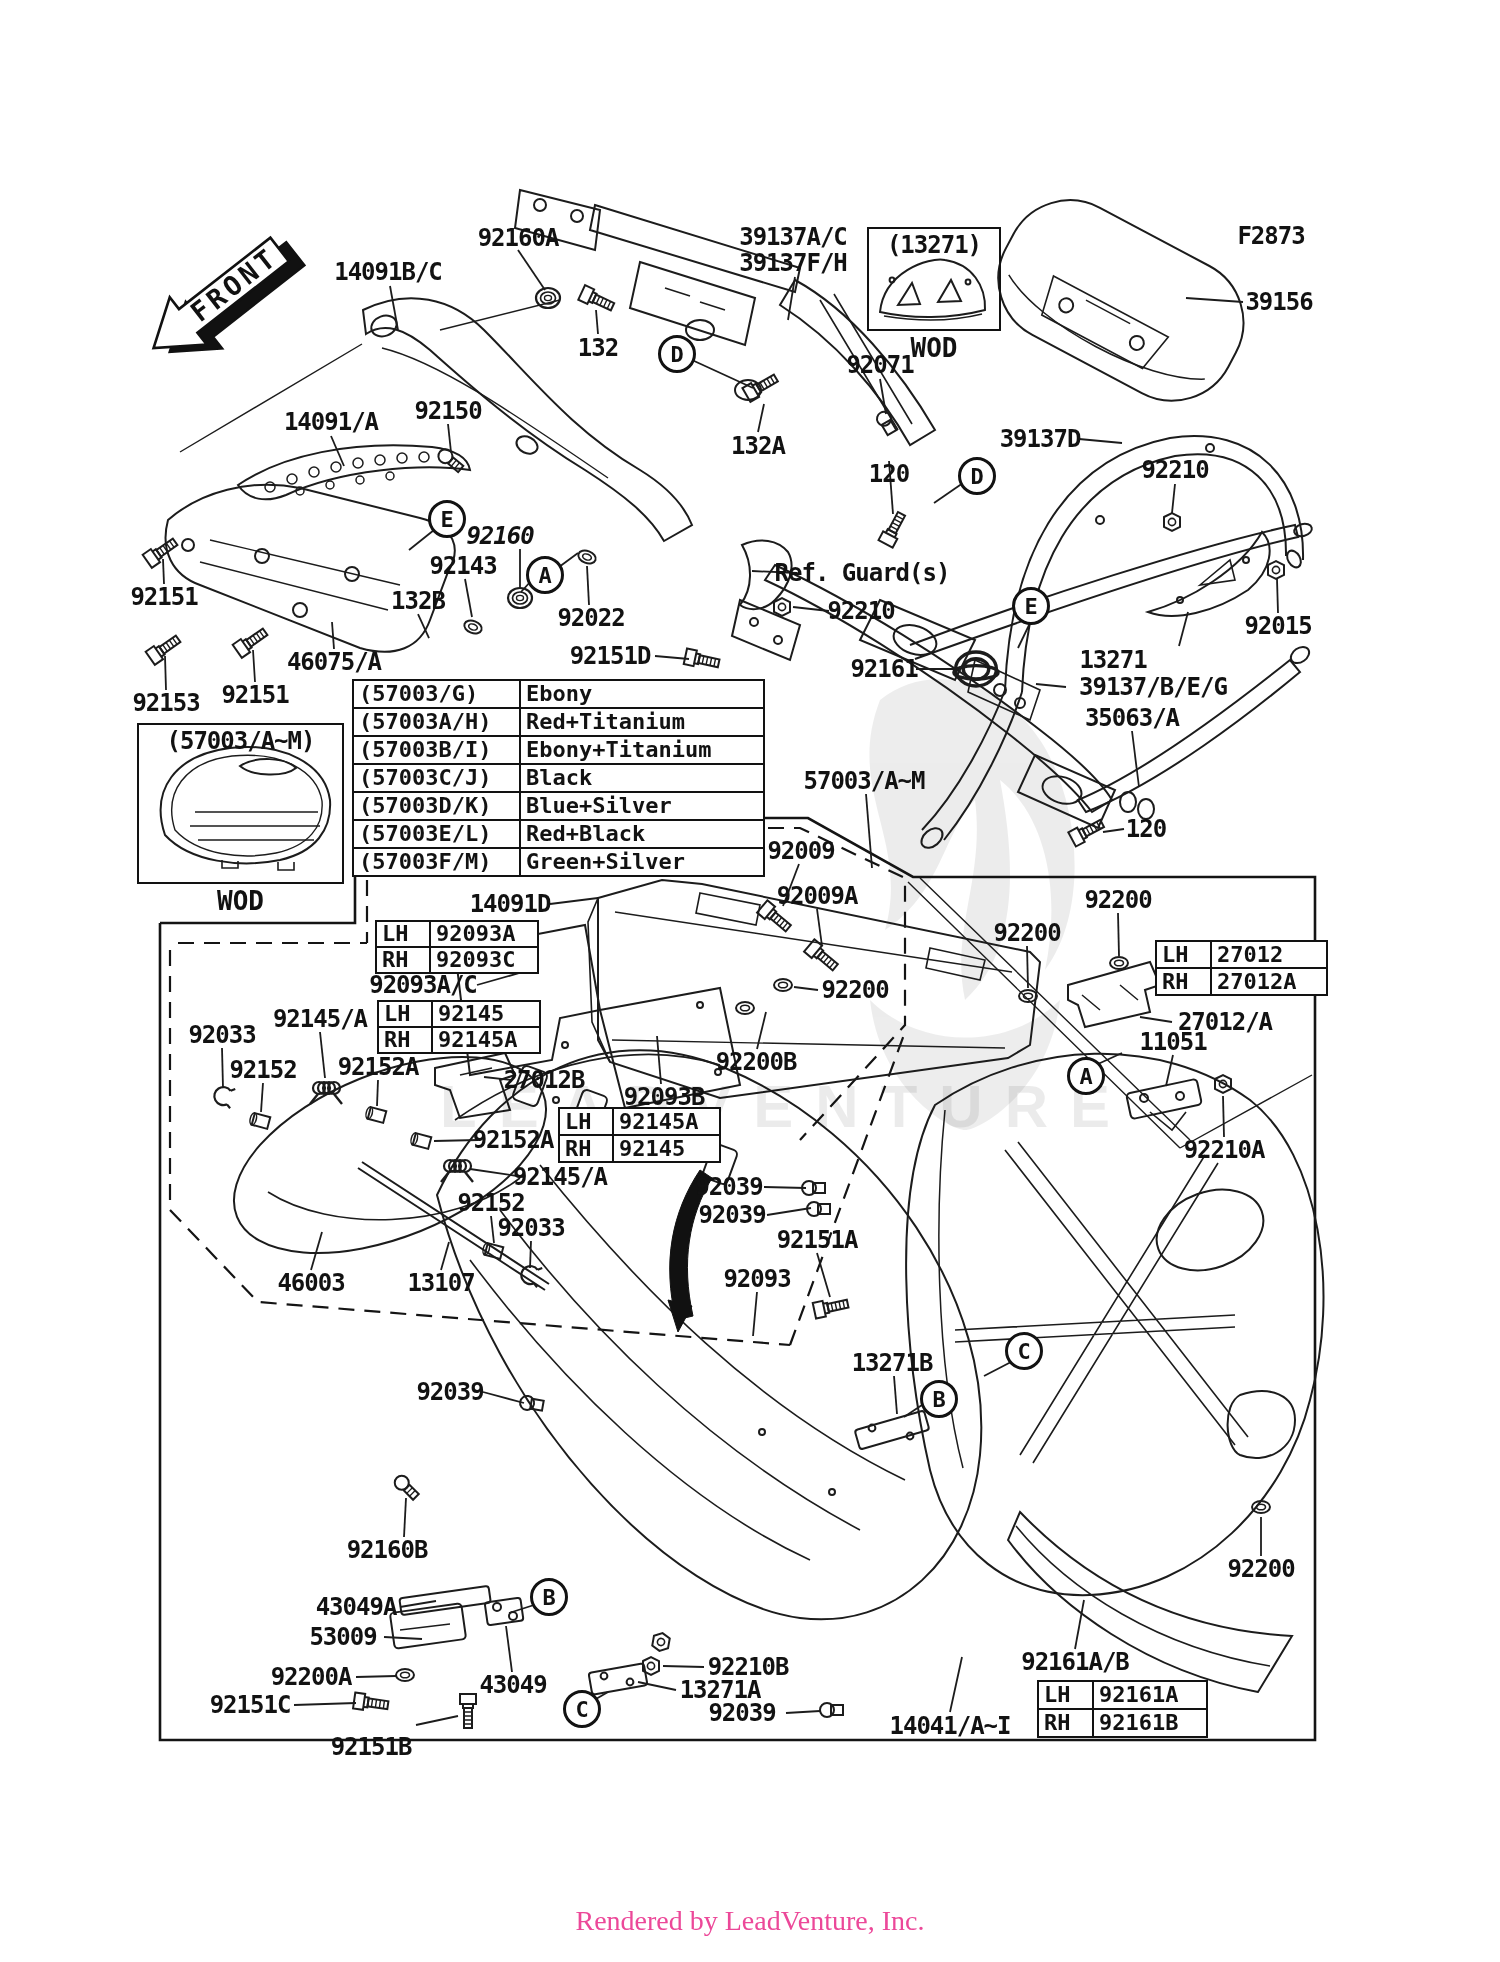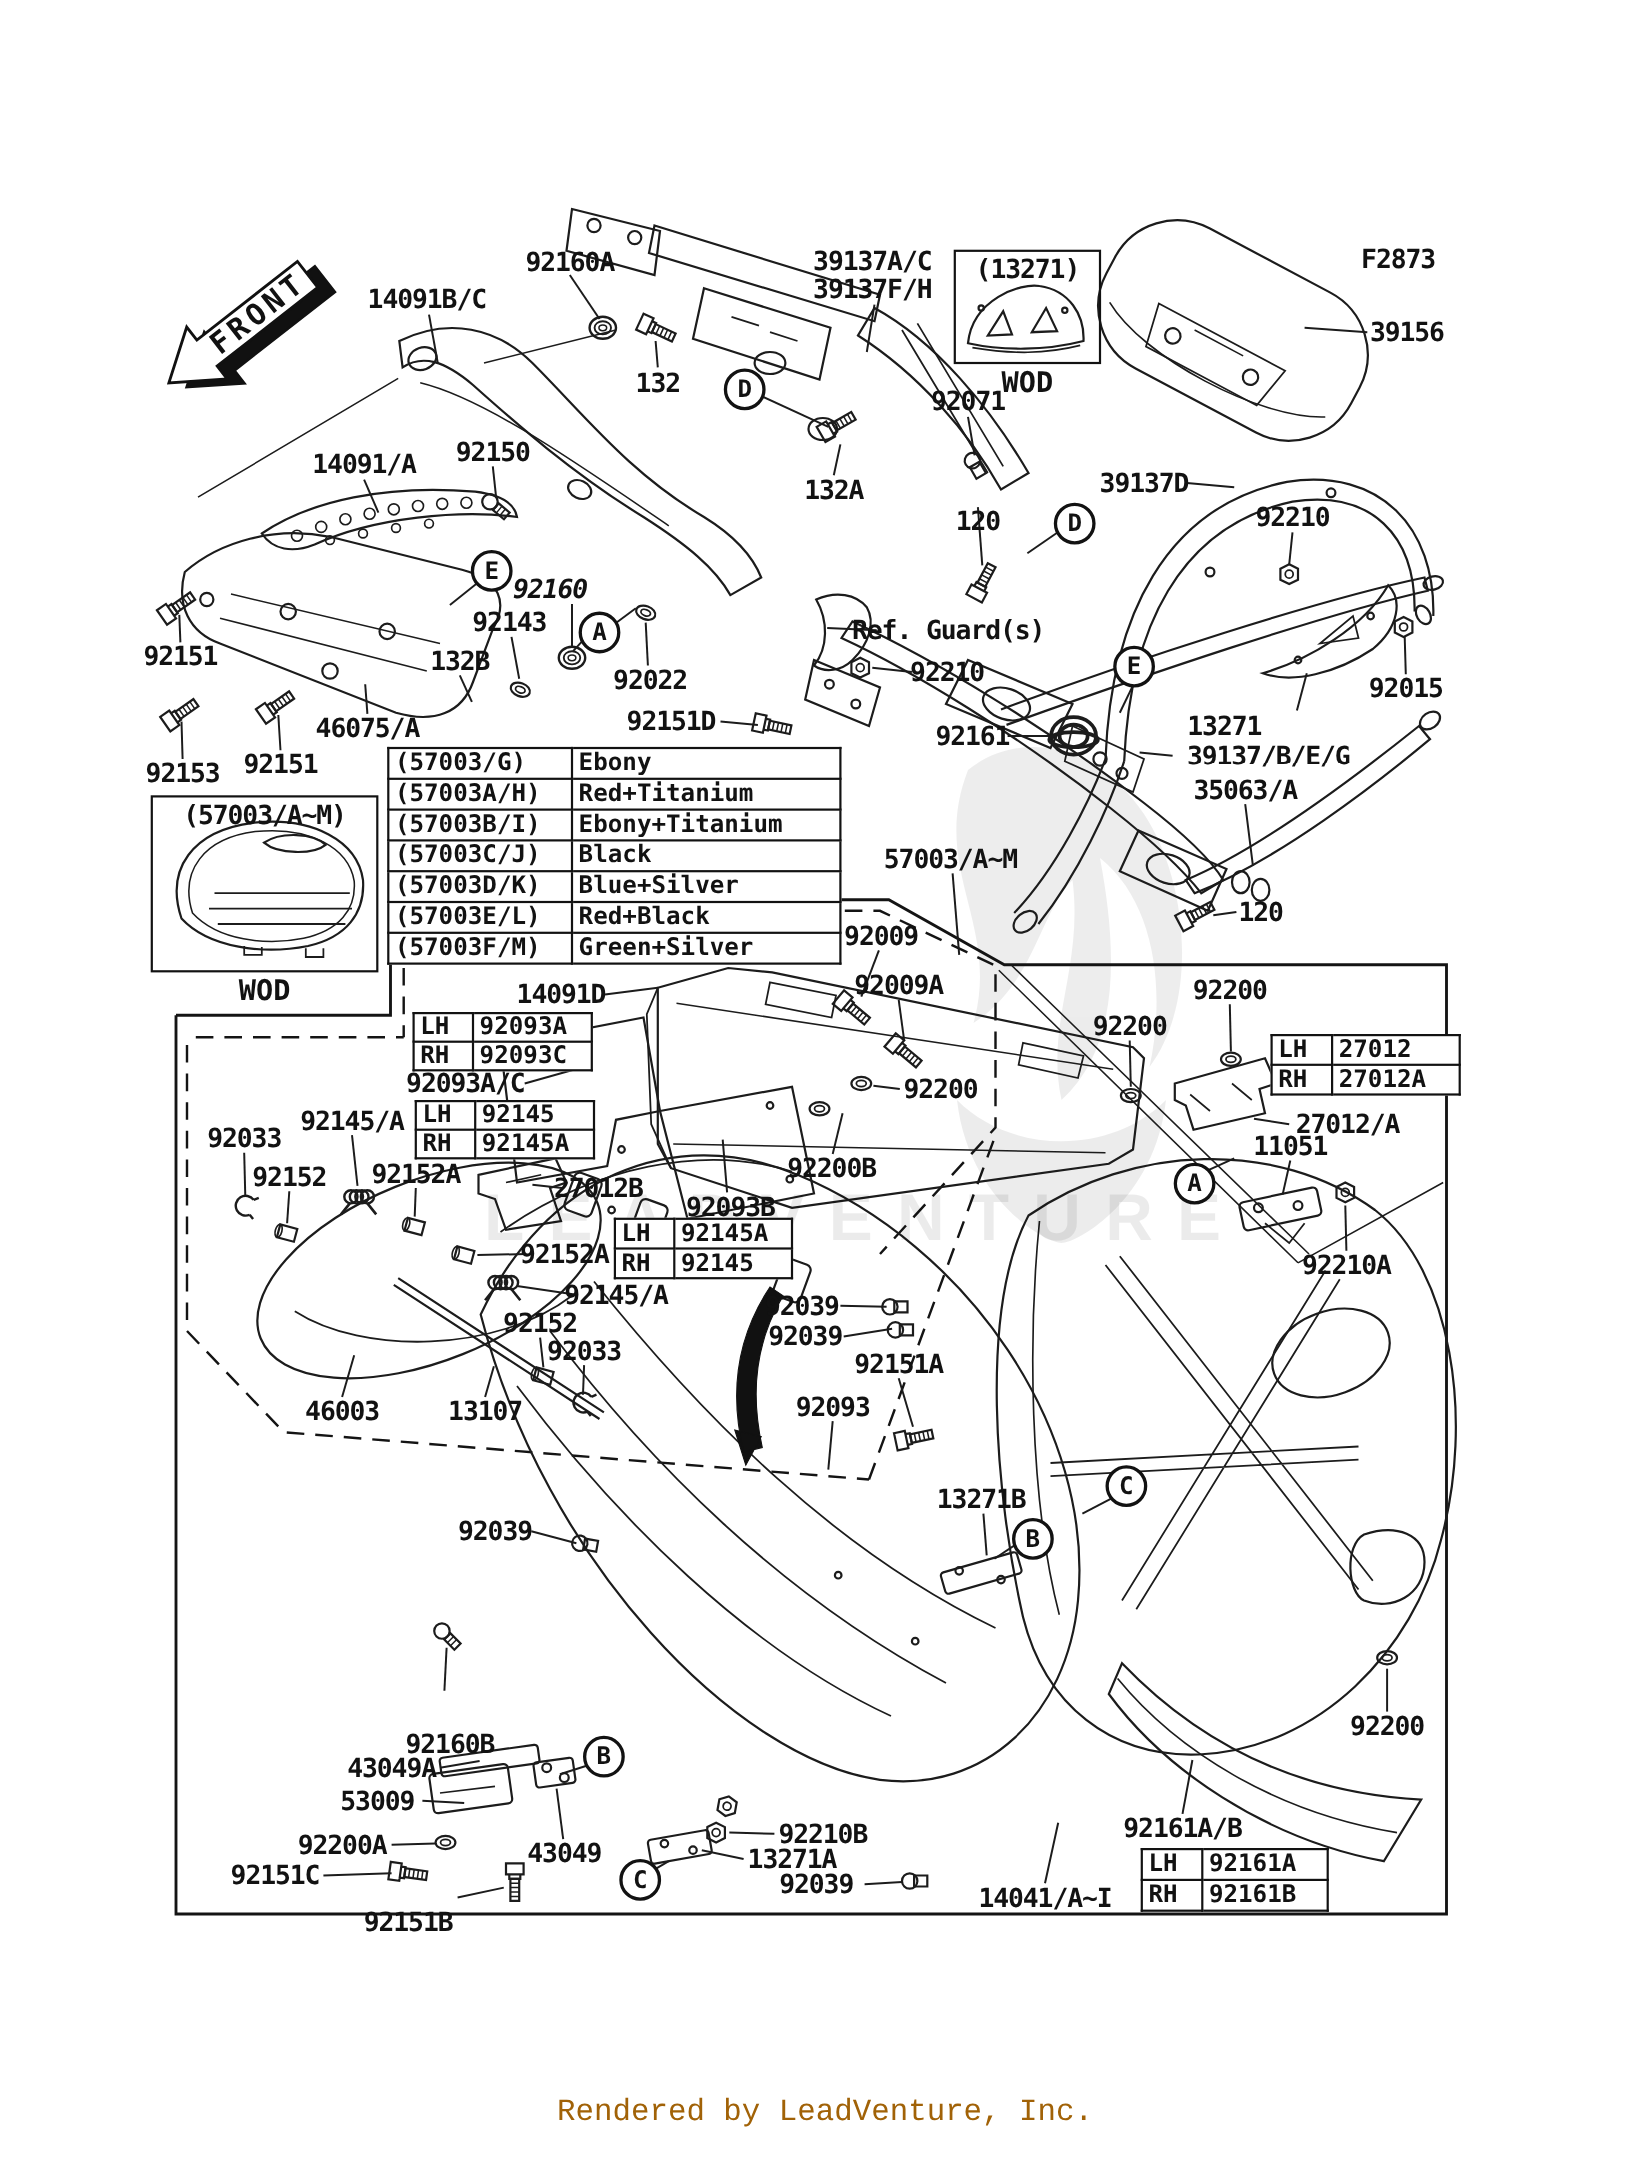--- a/index.html
+++ b/index.html
@@ -16,21 +16,21 @@
         padding:0 5px;white-space:nowrap;line-height:1.05;}
   #color-table td{font-size:22px;}
   .part-box{position:absolute;border:2.5px solid #121212;background:#fff0;z-index:5;}
   .box-caption{position:absolute;left:50%;top:2px;transform:translateX(-50%);font-weight:bold;
         font-size:24px;letter-spacing:-1px;color:#121212;white-space:nowrap;}
   .box-sub{position:absolute;left:50%;transform:translateX(-50%);font-weight:bold;font-size:26px;
         color:#121212;white-space:nowrap;}
   #watermark{position:absolute;left:440px;top:1072px;font-family:"Liberation Sans",sans-serif;
         font-size:60px;font-weight:bold;letter-spacing:22px;color:rgba(0,0,0,0.08);z-index:2;}
   #footer{position:absolute;left:0;top:1905px;width:100%;text-align:center;
-        font-family:Liberation Mono, monospace;font-size:28px;color:#a16207;z-index:30;}
+        font-family:Liberation Serif, serif;font-size:28px;color:#ec4899;z-index:30;}
 </style>
 </head>
 <body>
 
 <div id="page">
 
   <svg id="artwork" width="1500" height="1962" viewBox="0 0 1500 1962">
     <defs>
       <g id="g-bolt">
         <path d="M-18,-8 L-8,-8 L-8,8 L-18,8 Z M-8,-5 L-4,-5 L-4,5 L-8,5 Z" fill="none" stroke="#1c1c1c" stroke-width="2"></path>
@@ -508,21 +508,21 @@
       <div class="part-label" style="left: 491px; top: 1203px;">92152</div>
       <div class="part-label" style="left: 531px; top: 1228px;">92033</div>
       <div class="part-label" style="left: 311px; top: 1283px;">46003</div>
       <div class="part-label" style="left: 441px; top: 1283px;">13107</div>
       <div class="part-label" style="left: 729px; top: 1187px;">92039</div>
       <div class="part-label" style="left: 732px; top: 1215px;">92039</div>
       <div class="part-label" style="left: 817px; top: 1240px;">92151A</div>
       <div class="part-label" style="left: 757px; top: 1279px;">92093</div>
       <div class="part-label" style="left: 892px; top: 1363px;">13271B</div>
       <div class="part-label" style="left: 450px; top: 1392px;">92039</div>
-      <div class="part-label" style="left: 409px; top: 1550px; margin-top: 36px;">92160B</div>
+      <div class="part-label" style="left: 387px; top: 1550px;">92160B</div>
       <div class="part-label" style="left: 356px; top: 1607px;">43049A</div>
       <div class="part-label" style="left: 343px; top: 1637px;">53009</div>
       <div class="part-label" style="left: 311px; top: 1677px;">92200A</div>
       <div class="part-label" style="left: 250px; top: 1705px;">92151C</div>
       <div class="part-label" style="left: 371px; top: 1725px; margin-top: 22px;">92151B</div>
       <div class="part-label" style="left: 513px; top: 1685px;">43049</div>
       <div class="part-label" style="left: 748px; top: 1667px;">92210B</div>
       <div class="part-label" style="left: 720px; top: 1690px;">13271A</div>
       <div class="part-label" style="left: 742px; top: 1713px;">92039</div>
       <div class="part-label" style="left: 950px; top: 1726px;">14041/A~I</div>

